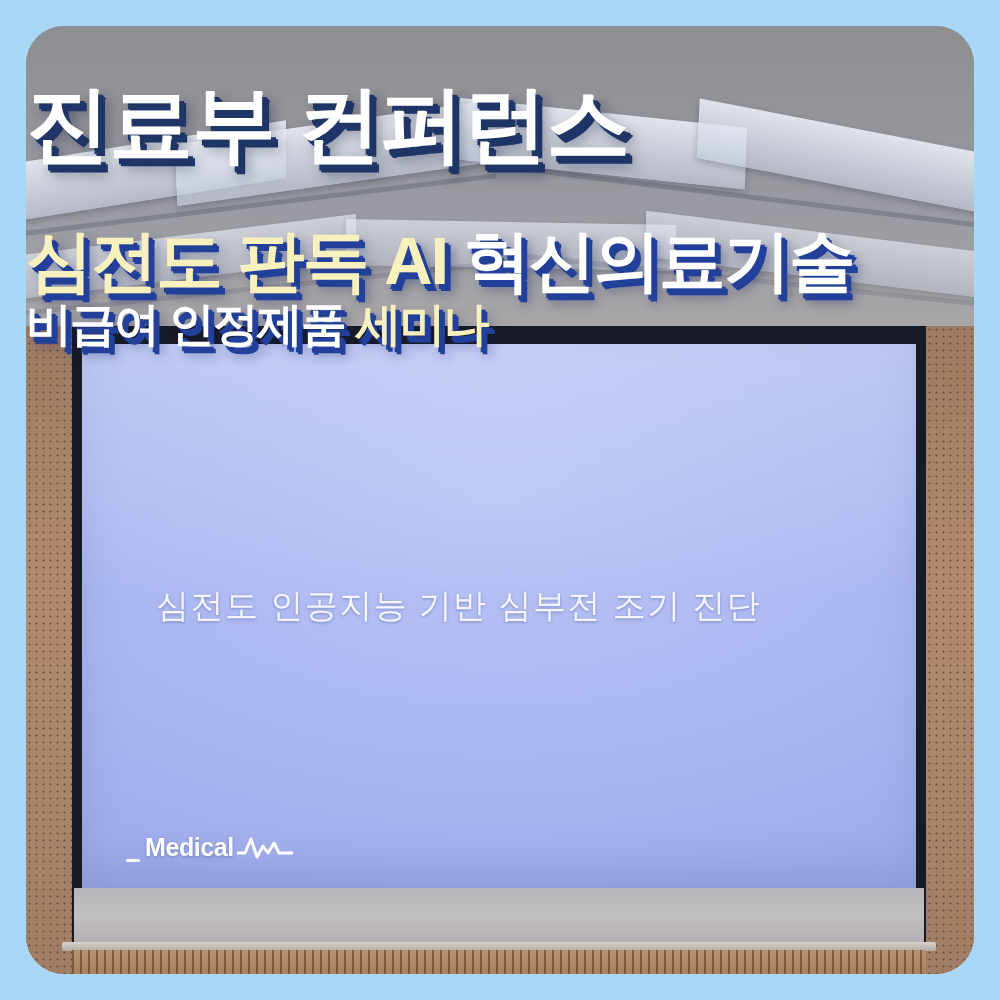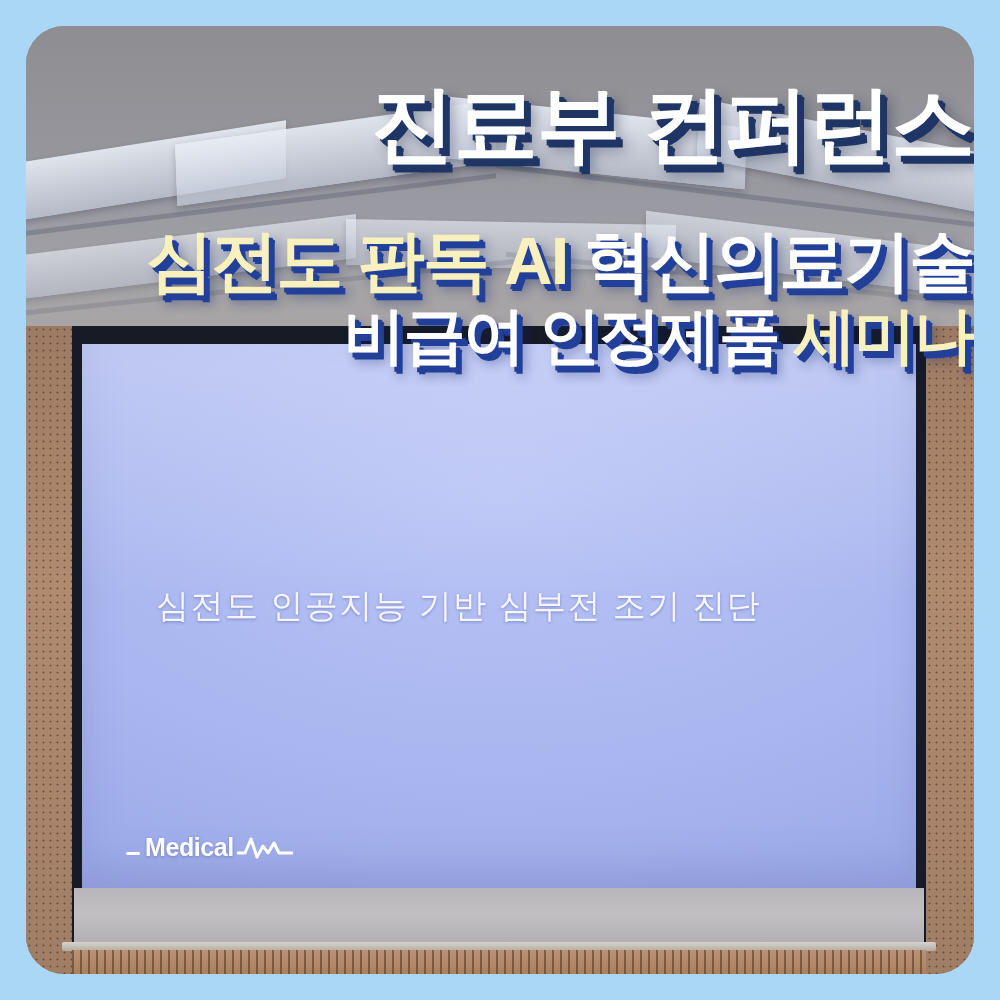--- a/index.html
+++ b/index.html
@@ -121,35 +121,35 @@
   }
   .slide-en{
     position:absolute;left:83px;top:617px;
     color:#eef0fb;
     font-size:16.5px;letter-spacing:.2px;font-weight:600;
     text-shadow:0 1px 2px rgba(60,70,140,.40);
     white-space:nowrap;
   }
   .slide-logo{
     position:absolute;left:100px;top:806px;
-    display:flex;align-items:center;gap:2px;
+    display:flex;align-items:flex-end;gap:2px;
     color:#ffffff;
     font-size:25px;font-weight:700;letter-spacing:-0.4px;
     text-shadow:0 1px 3px rgba(60,70,140,.40);
     white-space:nowrap;
   }
   .slide-logo .lead{
     display:inline-block;width:14px;height:3px;background:#fff;border-radius:2px;
     margin-right:3px;margin-top:12px;
   }
   .slide-logo svg{display:block;margin-left:1px;margin-top:4px;}
 
   
   .headline{
-    position:absolute;left:0;width:100%;text-align:right;
+    position:absolute;left:0;width:100%;text-align:left;
     font-weight:900;
     white-space:nowrap;
     pointer-events:none;
   }
   #title{
     top:42px;
     font-size:84px;
     letter-spacing:-1px;
     color:#ffffff;
     text-shadow:
@@ -161,21 +161,21 @@
     top:190px;
     font-size:67px;
     letter-spacing:-2px;
     text-shadow:
       4px 5px 0 #22409a,
       6px 7px 0 #22409a,
       8px 9px 12px rgba(15,30,90,.45);
   }
   #sub2{
     top:268px;
-    font-size:62px;
+    font-size:46px;
     letter-spacing:-2px;
     text-shadow:
       4px 5px 0 #22409a,
       6px 7px 0 #22409a,
       8px 9px 12px rgba(15,30,90,.45);
   }
   .tx-yellow{color:#f8f1bd;}
   .tx-white{color:#ffffff;}
 </style>
 </head>

